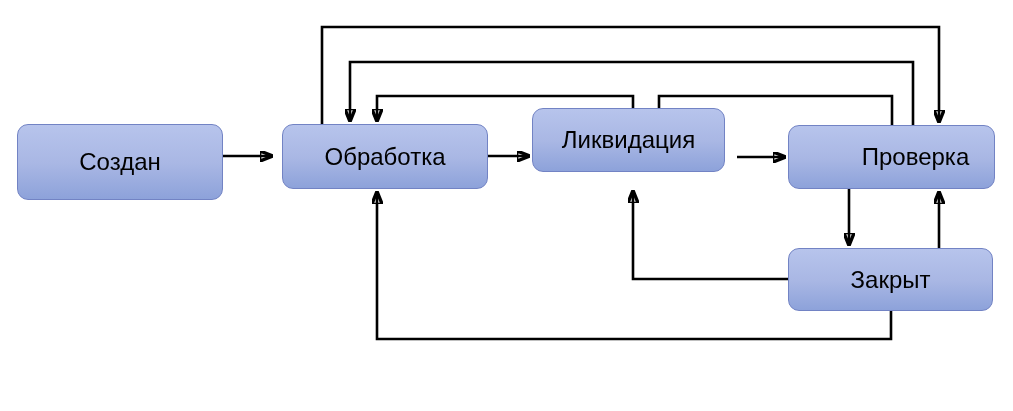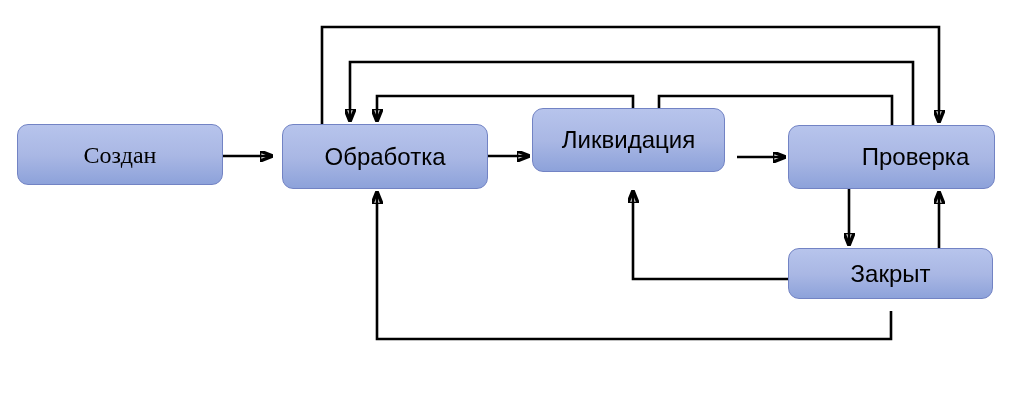--- a/index.html
+++ b/index.html
@@ -20,25 +20,25 @@
   .node{
     position:absolute;z-index:2;
     display:flex;align-items:center;justify-content:center;
     border:1.6px solid var(--node-border);
     border-radius:11px;
     background:linear-gradient(180deg,var(--node-fill-top) 0%,var(--node-fill-mid) 52%,var(--node-fill-bottom) 100%);
     color:var(--text);
     font-size:24px;
     line-height:1;
   }
-  .n-created    {left:17px;  top:124px; width:206px; height:61px;font-family:Liberation Serif, serif;}
+  .n-created    {left:17px;  top:124px; width:206px; height:76px;}
   .n-processing {left:282px; top:124px; width:206px; height:65px;}
   .n-liquidation{left:532px; top:108px; width:193px; height:64px;}
   .n-check      {left:788px; top:125px; width:207px; height:64px;padding-left:48px;}
-  .n-closed     {left:788px; top:248px; width:205px; height:51px;}
+  .n-closed     {left:788px; top:248px; width:205px; height:63px;}
 </style>
 </head>
 <body>
 
 <div class="stage">
 
   <svg class="edges" viewBox="0 0 1013 411" xmlns="http://www.w3.org/2000/svg">
     <defs>
       <marker id="ah" viewBox="0 0 10 8" refX="9.5" refY="4" markerWidth="13" markerHeight="11" orient="auto" markerUnits="userSpaceOnUse">
         <path d="M0,0 L10,4 L0,8 Z" fill="#000000"></path>

